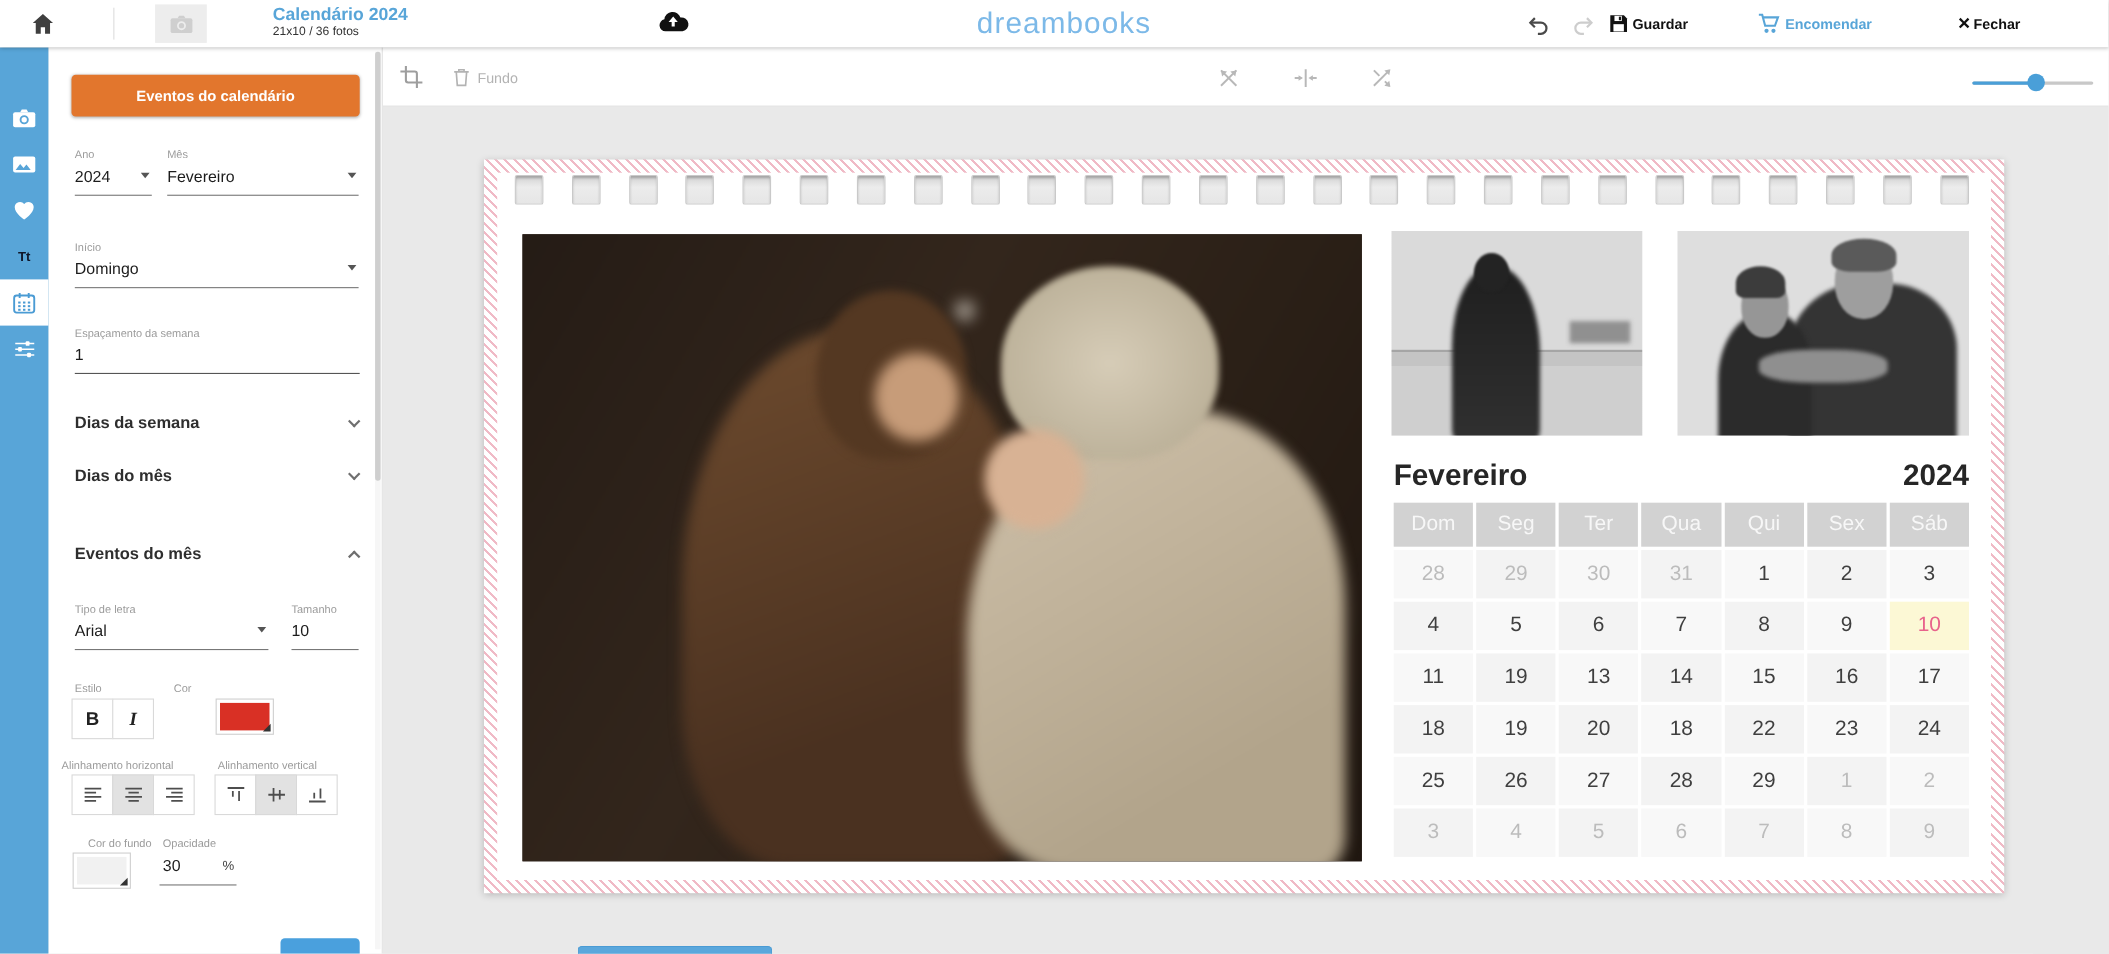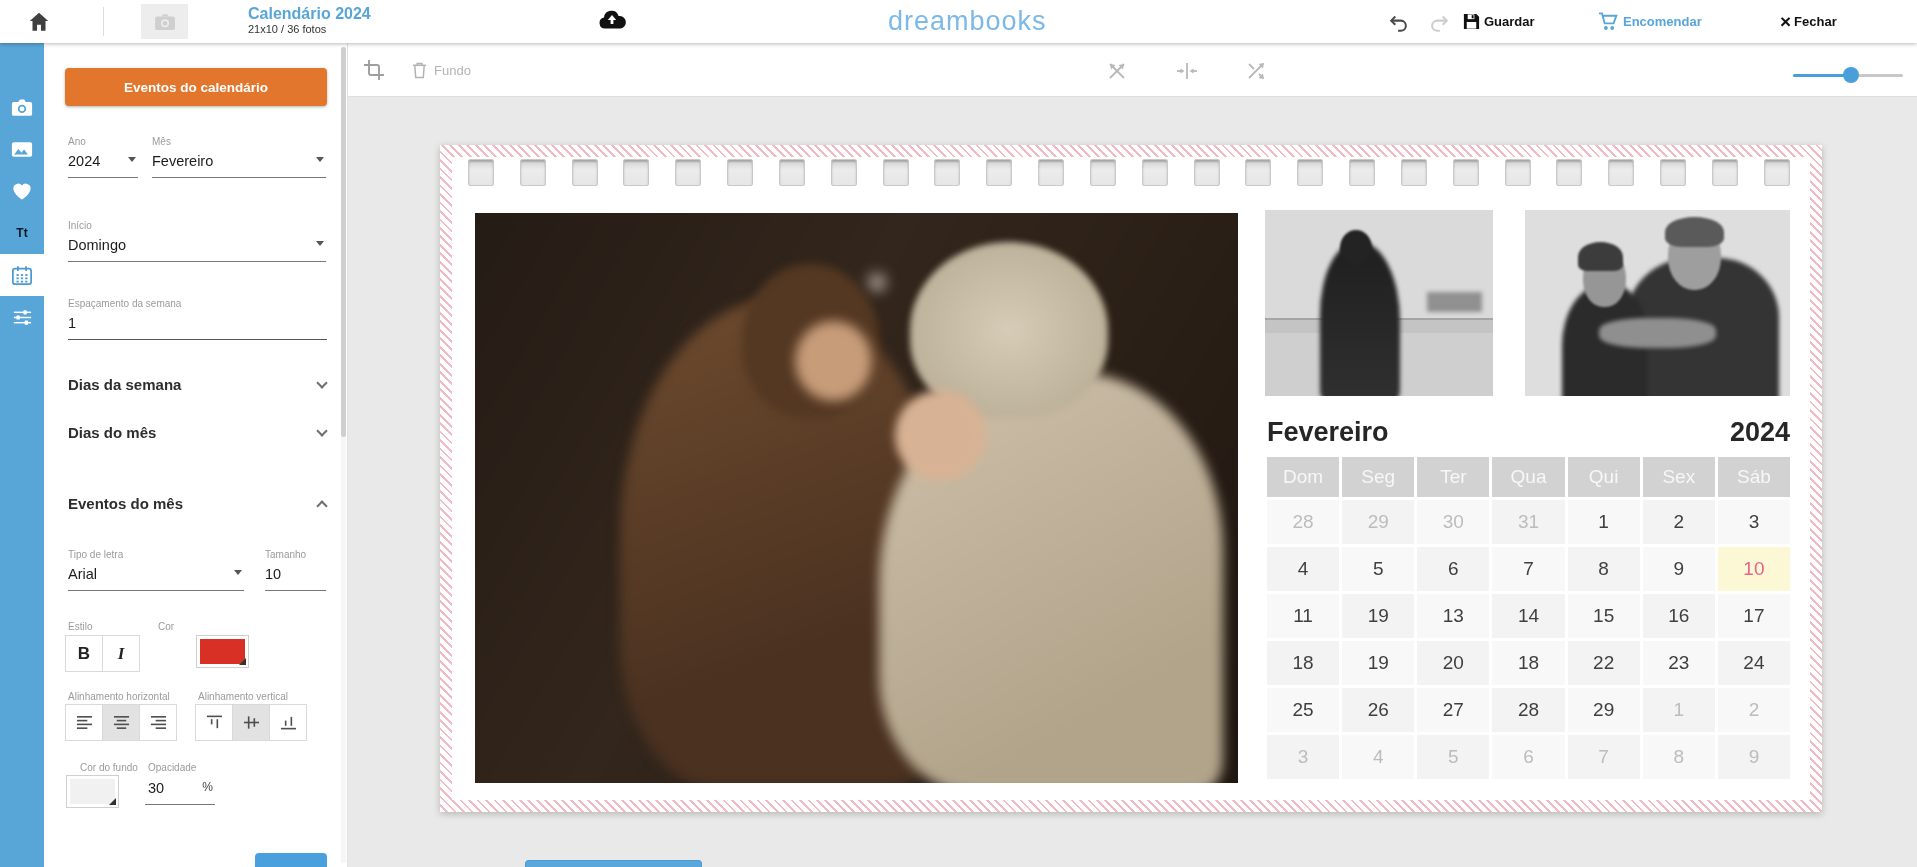--- a/index.html
+++ b/index.html
@@ -359,21 +359,21 @@
       </div>
       <div class="tool-btn">
         <span class="italic-glyph">I</span>
       </div>
     </div>
     <div class="mini-label" style="left:114px; top:578px;">Cor</div>
     <div class="swatch-box" style="left:152px; top:592px;">
       <div class="swatch-fill" style="background: rgb(217, 48, 37);"></div>
     </div>
 
-    <div class="mini-label" style="left:24px; top:648px;">Alinhamento horizontal</div>
+    <div class="mini-label" style="left:12px; top:648px;">Alinhamento horizontal</div>
     <div class="btn-group" style="left:22px; top:661px;">
       <div class="tool-btn">
         <svg width="19" height="17" viewBox="0 0 20 18">
           <g stroke="#4e4e4e" stroke-width="1.7">
             <line x1="2" y1="3" x2="18" y2="3"></line>
               <line x1="2" y1="7" x2="13" y2="7"></line>
             <line x1="2" y1="11" x2="18" y2="11"></line>
               <line x1="2" y1="15" x2="13" y2="15"></line>
           </g>
         </svg>

